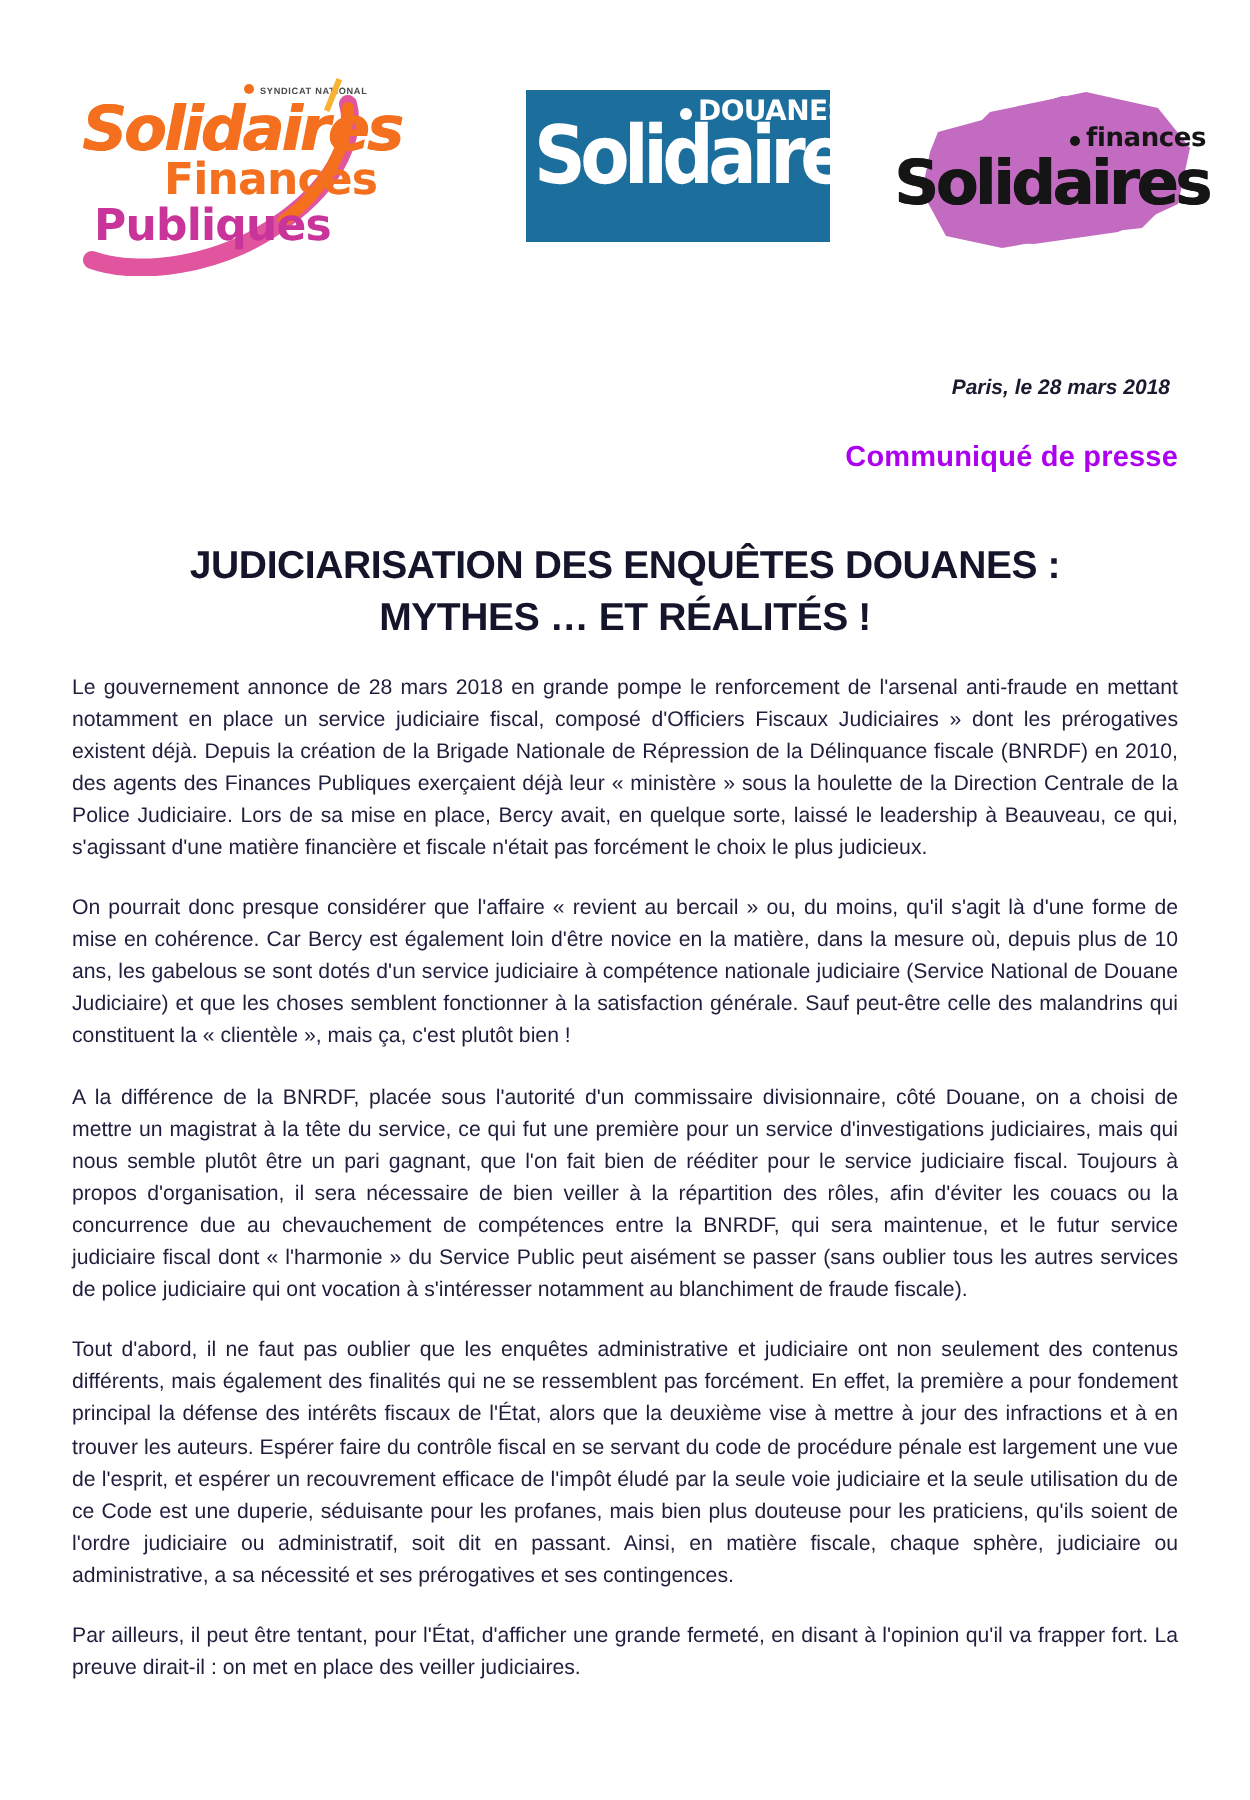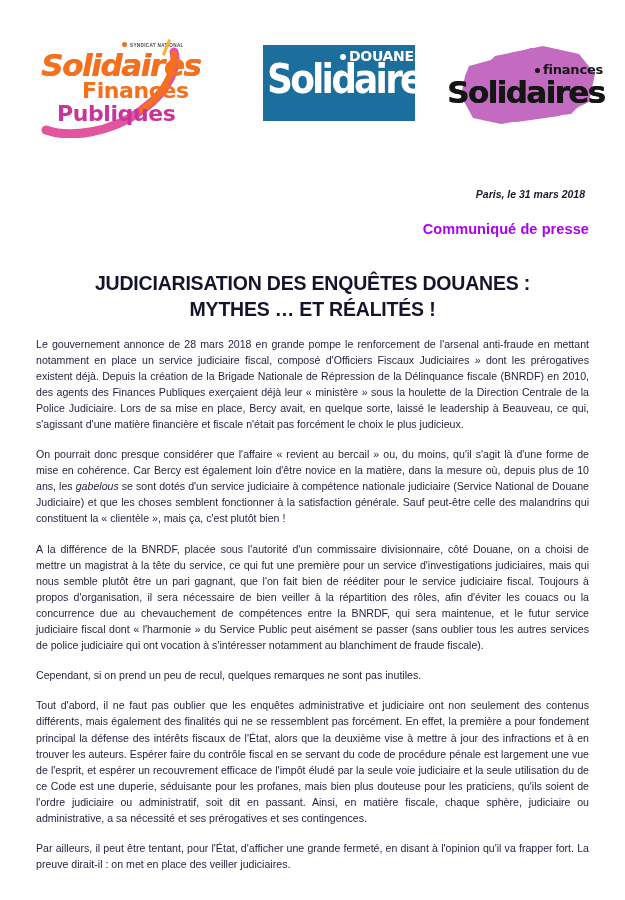--- a/index.html
+++ b/index.html
@@ -90,21 +90,21 @@
     top: 40px;
     font-family: "DejaVu Sans", sans-serif;
     font-weight: bold;
     font-size: 22px;
     letter-spacing: -0.4px;
     color: #F4701E;
     z-index: 4;
   }
   .sfp-publiques {
     position: absolute;
-    left: 19px;
+    left: 9px;
     top: 63px;
     font-family: "DejaVu Sans", sans-serif;
     font-weight: bold;
     font-size: 22px;
     letter-spacing: -0.4px;
     color: #C9349B;
     z-index: 4;
   }
   .sfp-swoosh {
     position: absolute;
@@ -247,21 +247,21 @@
   .para {
     text-align: justify;
     font-family: "Liberation Sans", sans-serif;
     font-size: 10.6px;
     line-height: 1.52;
     color: #1f1f3d;
     margin: 0 0 14px 0;
     hyphens: none;
   }
   .para:last-child { margin-bottom: 0; }
-  .it { font-style: italic; }
+  .it { }
 </style>
 </head>
 <body>
 
 <div class="page">
 
   <div class="logo-band">
 
     <div class="logo-sfp">
       <svg class="sfp-swoosh" viewBox="0 0 180 100">
@@ -286,36 +286,35 @@
       <svg class="sf-blob" viewBox="0 0 186 96">
         <path d="M30 26 L74 14 L92 8 L128 12 L150 30 L148 58 L132 74 L96 78 L62 84 L34 78 L22 56 L26 36 Z" fill="#C26BC0"></path>
         <path d="M56 16 L104 6 L140 14 L156 34 L150 62 L120 76 L78 82 L44 80 L30 62 L36 36 Z" fill="#C26BC0"></path>
       </svg>
       <span class="sf-dot"></span>
       <span class="sf-finances">finances</span>
       <span class="sf-solidaires">Solidaires</span>
     </div>
   </div>
 
-  <div class="dateline">Paris, le 31 mars 2018</div>
+  <div class="dateline">Paris, le 28 mars 2018</div>
 
   <div class="kicker">Communiqué de presse</div>
 
   <h1 class="title">
     <span>JUDICIARISATION DES ENQUÊTES DOUANES :</span>
     <span class="line2">MYTHES … ET RÉALITÉS !</span>
   </h1>
 
   <div class="body-copy">
 
     <p class="para">Le gouvernement annonce de 28 mars 2018 en grande pompe le renforcement de l'arsenal anti-fraude en mettant notamment en place un service judiciaire fiscal, composé d'Officiers Fiscaux Judiciaires » dont les prérogatives existent déjà. Depuis la création de la Brigade Nationale de Répression de la Délinquance fiscale (BNRDF) en 2010, des agents des Finances Publiques exerçaient déjà leur « ministère » sous la houlette de la Direction Centrale de la Police Judiciaire. Lors de sa mise en place, Bercy avait, en quelque sorte, laissé le leadership à Beauveau, ce qui, s'agissant d'une matière financière et fiscale n'était pas forcément le choix le plus judicieux.</p>
 
     <p class="para">
       <span>On pourrait donc presque considérer que l'affaire « revient au bercail » ou, du moins, qu'il s'agit là d'une forme de mise en cohérence. Car Bercy est également loin d'être novice en la matière, dans la mesure où, depuis plus de 10 ans, les </span><span class="it">gabelous</span><span> se sont dotés d'un service judiciaire à compétence nationale judiciaire (Service National de Douane Judiciaire) et que les choses semblent fonctionner à la satisfaction générale. Sauf peut-être celle des malandrins qui constituent la « clientèle », mais ça, c'est plutôt bien !</span>
     </p>
 
     <p class="para">A la différence de la BNRDF, placée sous l'autorité d'un commissaire divisionnaire, côté Douane, on a choisi de mettre un magistrat à la tête du service, ce qui fut une première pour un service d'investigations judiciaires, mais qui nous semble plutôt être un pari gagnant, que l'on fait bien de rééditer pour le service judiciaire fiscal. Toujours à propos d'organisation, il sera nécessaire de bien veiller à la répartition des rôles, afin d'éviter les couacs ou la concurrence due au chevauchement de compétences entre la BNRDF, qui sera maintenue, et le futur service judiciaire fiscal dont « l'harmonie » du Service Public peut aisément se passer (sans oublier tous les autres services de police judiciaire qui ont vocation à s'intéresser notamment au blanchiment de fraude fiscale).</p>
-    <p class="para">Cependant, si on prend un peu de recul, quelques remarques ne sont pas inutiles.</p>
     <p class="para">Tout d'abord, il ne faut pas oublier que les enquêtes administrative et judiciaire ont non seulement des contenus différents, mais également des finalités qui ne se ressemblent pas forcément. En effet, la première a pour fondement principal la défense des intérêts fiscaux de l'État, alors que la deuxième vise à mettre à jour des infractions et à en trouver les auteurs. Espérer faire du contrôle fiscal en se servant du code de procédure pénale est largement une vue de l'esprit, et espérer un recouvrement efficace de l'impôt éludé par la seule voie judiciaire et la seule utilisation du de ce Code est une duperie, séduisante pour les profanes, mais bien plus douteuse pour les praticiens, qu'ils soient de l'ordre judiciaire ou administratif, soit dit en passant. Ainsi, en matière fiscale, chaque sphère, judiciaire ou administrative, a sa nécessité et ses prérogatives et ses contingences.</p>
     <p class="para">Par ailleurs, il peut être tentant, pour l'État, d'afficher une grande fermeté, en disant à l'opinion qu'il va frapper fort. La preuve dirait-il : on met en place des veiller judiciaires.</p>
   </div>
 
 </div>
 
 </body></html>

